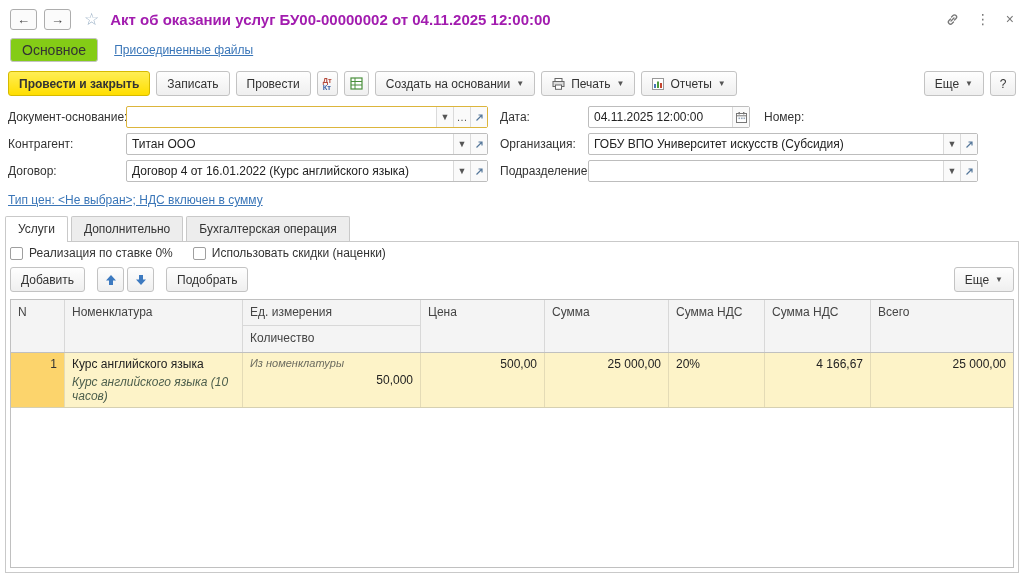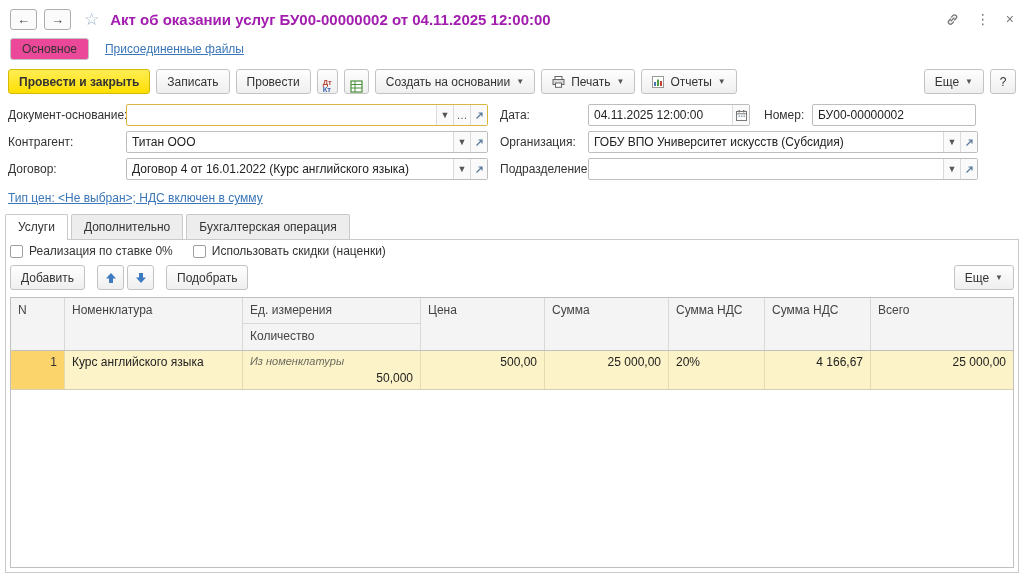--- a/index.html
+++ b/index.html
@@ -10,30 +10,30 @@
   .topbar { display:flex; align-items:center; height:38px; padding:0 10px; gap:7px; flex:0 0 auto; }
   .nav-btn { width:27px; height:21px; border:1px solid #adadad; border-radius:3px; background:#fbfbfb;
              display:flex; align-items:center; justify-content:center; font-size:13px; color:#444; cursor:pointer; }
   .star { font-size:17px; color:#9ab0c6; margin:0 4px 0 6px; }
   .win-title { font-size:15px; font-weight:bold; color:#a21caf; white-space:nowrap; }
   .topbar-right { margin-left:auto; display:flex; align-items:center; gap:16px; color:#777; }
   .topbar-right .glyph { font-size:14px; cursor:pointer; }
 
   
   .navrow { display:flex; align-items:center; gap:16px; padding:0 10px 7px; flex:0 0 auto; }
-  .nav-main { font-size:12px; color:#333; border:1px solid #c3c3c3; border-radius:3px; background:#ec4899; padding:3px 11px; cursor:pointer; }
+  .nav-main { font-size:14px; color:#333; border:1px solid #c3c3c3; border-radius:3px; background:#84cc16; padding:3px 11px; cursor:pointer; }
   .nav-link { font-size:12px; color:#3a76b8; text-decoration:underline; cursor:pointer; }
 
   
   .toolbar { display:flex; align-items:center; gap:6px; padding:2px 8px 7px; flex:0 0 auto; }
   .btn { height:25px; padding:0 10px; border:1px solid #c3c3c3; border-radius:3px;
          background:linear-gradient(#fefefe,#efefef); font-size:12px; color:#333;
          display:inline-flex; align-items:center; gap:6px; cursor:pointer; white-space:nowrap; }
   .btn-primary { background:linear-gradient(#ffee55,#ffde00); border-color:#d6ba00; font-weight:bold; }
-  .btn-icononly { padding:0 5px;align-items:flex-end; }
+  .btn-icononly { padding:0 5px; }
   .caret { font-size:8px; color:#555; line-height:1; }
   .dtkt { font-size:7.5px; line-height:7px; font-weight:bold; text-align:left; }
   .dtkt .dt { color:#b5483a; } .dtkt .kt { color:#3a62a8; }
   .toolbar-spacer { margin-left:auto; }
   .btn-help { width:26px; justify-content:center; padding:0; }
 
   
   .fields { padding:3px 8px 0; display:flex; flex-direction:column; gap:5px; flex:0 0 auto; }
   .frow { display:flex; align-items:center; }
   .flabel { font-size:12px; color:#333; white-space:nowrap; }
@@ -203,21 +203,20 @@
               <path d="M0.5 3.8 H10.5" stroke="#777"></path>
               <rect x="2.5" y="0" width="1.4" height="2.4" fill="#777"></rect>
               <rect x="7" y="0" width="1.4" height="2.4" fill="#777"></rect>
               <rect x="2.5" y="5.5" width="1.6" height="1.6" fill="#9ab"></rect>
               <rect x="5" y="5.5" width="1.6" height="1.6" fill="#9ab"></rect>
               <rect x="7.5" y="5.5" width="1.6" height="1.6" fill="#9ab"></rect>
             </svg>
         </div>
       </div>
       <span class="flabel num-label">Номер:</span>
-      <input class="plain-input num-input" value="БУ00-00000002" style="">
     </div>
   </div>
 
   <div class="frow">
     <span class="flabel l-label">Контрагент:</span>
     <div class="combo l-field">
       <input value="Титан ООО" style="">
       <div class="cbtn">
           <span>▼</span>
         </div>
@@ -335,20 +334,21 @@
       <div class="th">Сумма</div>
       <div class="th">Сумма НДС</div>
       <div class="th">Сумма НДС</div>
       <div class="th">Всего</div>
     </div>
 
     <div class="trow">
       <div class="td td-n">1</div>
       <div class="td">
         <div>Курс английского языка</div>
+        <div class="line2 ital-detail">Курс английского языка (10 часов)</div>
       </div>
       <div class="td">
         <div class="ital-gray">Из номенклатуры</div>
         <div class="line2 num">50,000</div>
       </div>
       <div class="td num">500,00</div>
       <div class="td num">25 000,00</div>
       <div class="td">20%</div>
       <div class="td num">4 166,67</div>
       <div class="td num">25 000,00</div>

